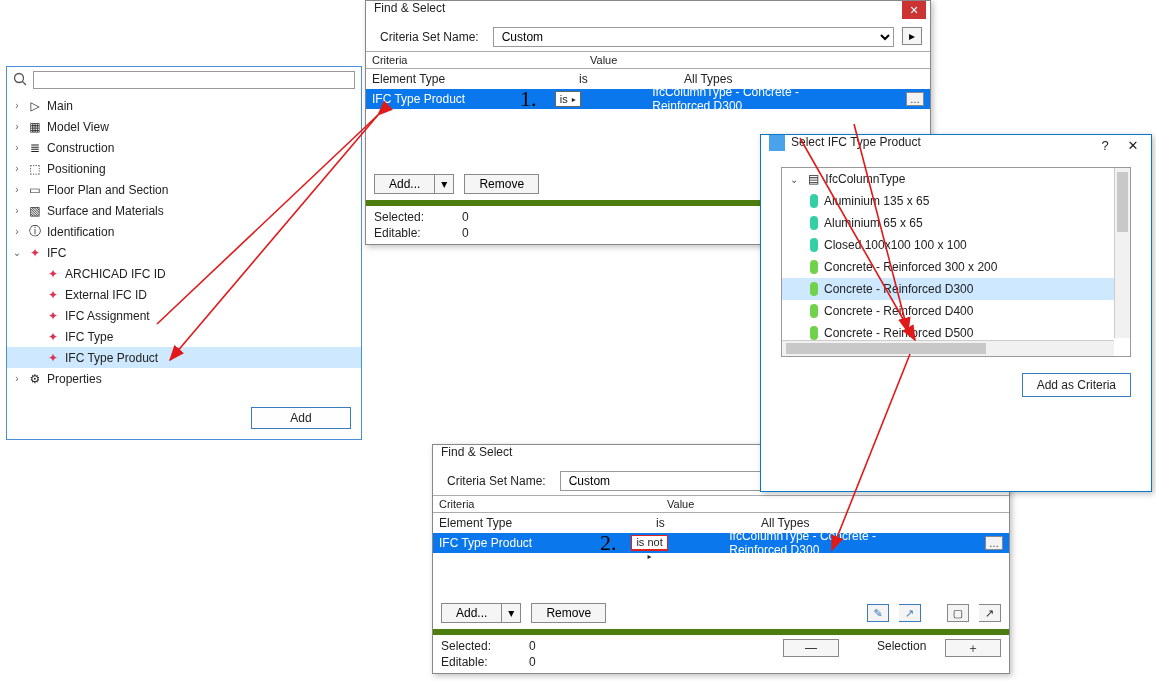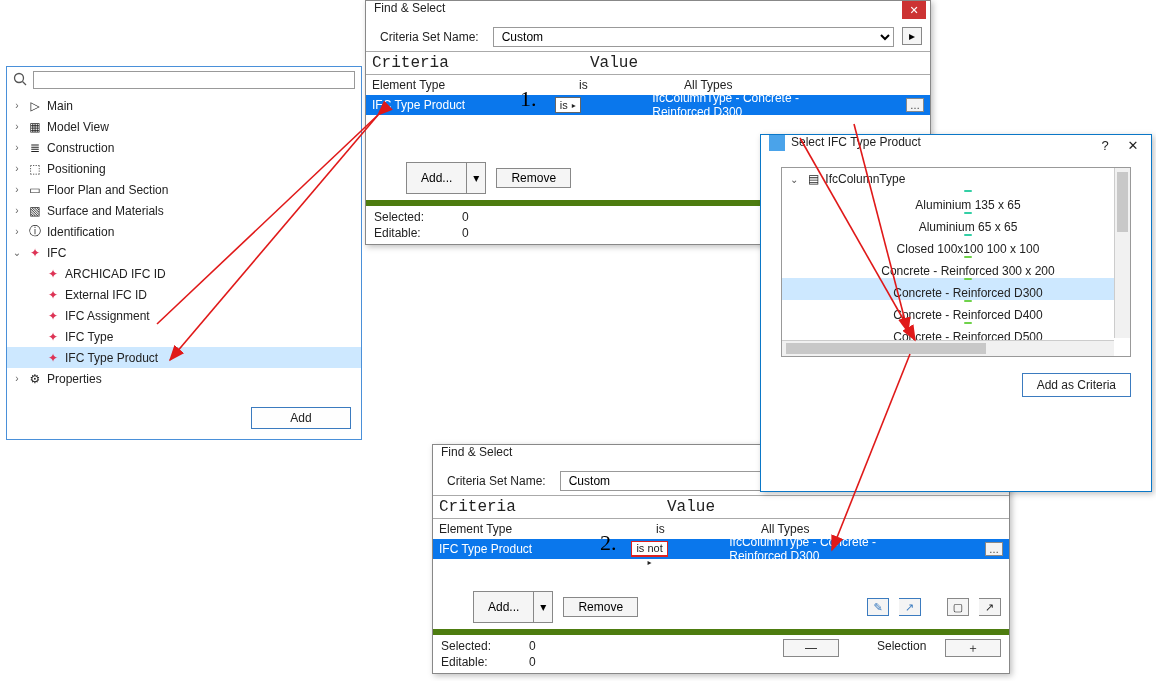--- a/index.html
+++ b/index.html
@@ -48,22 +48,21 @@
   .row { display:flex; align-items:flex-start; }
   .label { padding: 3px 6px; }
   select, input[type=text] {
     font: inherit;
     padding: 1px 4px;
     border: 1px solid #999;
     background:#fff;
   }
   .criteria-hdr {
     display:flex; border-bottom:1px solid #aaa;
-    font-size:16px;
-    font-family:Liberation Mono, monospace;
+    font-size:11px;
   }
   .criteria-hdr > div { padding:2px 6px; }
   .criteria-row { display:flex; align-items:center; height:20px;gap:47px; }
   .criteria-row > div { padding:0 6px; }
   .sel-row {
     background:#0a77ec; color:#fff;
   }
   .op-box {
     background:#fff; color:#222;
     border:1px solid #666;
@@ -80,21 +79,21 @@
     font-size:10px; color:#333;
     margin-left:auto; margin-right:6px;
   }
   .toolbar { display:flex; gap:10px; padding:6px 8px; align-items:center;}
   .btn {
     border:1px solid #888; background:#f5f5f5;
     padding:2px 14px; font:inherit;
     display:inline-flex; align-items:center; gap:6px;
   }
   .btn.split-r { padding:2px 6px; border-left:none;}
-  .btn.split-l { padding:8px 14px;margin-left:32px;}
+  .btn.split-l { padding:2px 14px;}
   .statusbar { display:flex; padding:4px 8px; gap:38px; border-top:6px solid #4d7c0f;}
   .statusbar .col { display:flex; flex-direction:column; gap:2px;}
   .minusbtn,.plusbtn {
     width:56px; height:18px; border:1px solid #888; background:#f6f6f6;
     display:flex; align-items:center; justify-content:center;
   }
   
   .leftpanel { position:absolute; border:1px solid #4a90d9; background:#fff;}
   .search-row{ display:flex; align-items:center; padding:4px 6px; gap:6px;}
   .search-row input{ flex:1; height:18px;}
@@ -102,21 +101,21 @@
   .tree-row{ display:flex; align-items:center; height:21px; padding:0 4px; gap:4px;}
   .tree-row .exp{ width:12px; text-align:center; color:#666; font-size:10px;}
   .tree-row .ic{ width:16px; height:16px; display:flex; align-items:center; justify-content:center; font-size:12px;}
   .tree-row.lvl2{ padding-left:38px;}
   .tree-row.sel{ background:#cde8ff;}
   .addbtn-row{ padding:6px; display:flex; justify-content:flex-end;}
   .addbtn{ width:100px; border:1px solid #3b7bbf; background:#fefefe; padding:3px 0; text-align:center;}
   
   .ifc-tree{ border:1px solid #999; margin:4px 20px 10px 20px; height:190px; overflow:hidden; position:relative;}
   .ifc-row{ display:flex; align-items:center; height:22px; padding:0 4px 0 8px; gap:6px;}
-  .ifc-row.lvl1{ padding-left:28px;flex-direction:column;}
+  .ifc-row.lvl1{ padding-left:28px;}
   .ifc-row.sel{ background:#cde8ff;}
   .ifc-exp{ width:12px; color:#555; font-size:10px;}
   .pill{ width:8px; height:14px; border-radius:4px;}
   .pill.cyan{ background:#33cfa5;}
   .pill.green{ background:#6fd24a;}
   .sb-v{ position:absolute; right:0; top:0; bottom:18px; width:16px; background:#f1f1f1; border-left:1px solid #ccc;}
   .sb-h{ position:absolute; left:0; right:16px; bottom:0; height:16px; background:#f1f1f1; border-top:1px solid #ccc;}
   .sb-thumb-v{ position:absolute; left:2px; right:2px; top:4px; height:60px; background:#c8c8c8;}
   .sb-thumb-h{ position:absolute; top:2px; bottom:2px; left:4px; width:200px; background:#c8c8c8;}
   .dlg-btnrow{ display:flex; justify-content:flex-end; padding:6px 20px 10px 0;}

